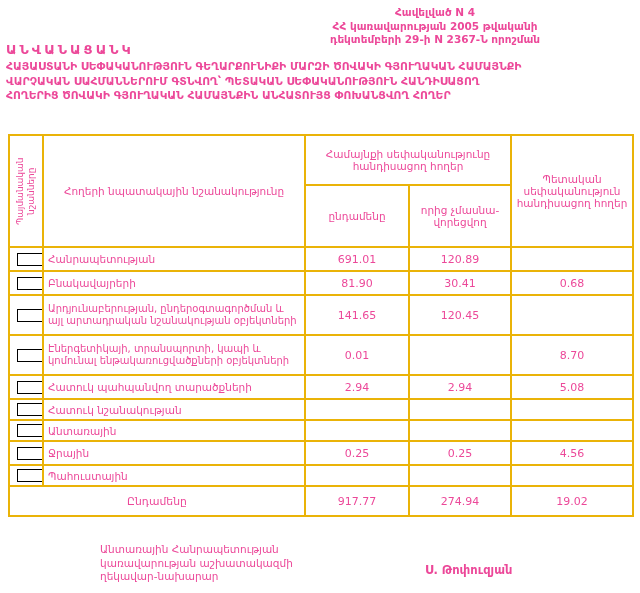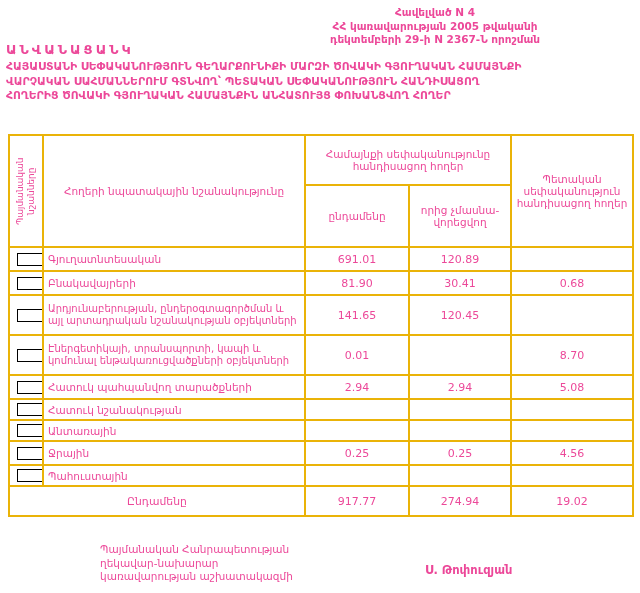--- a/index.html
+++ b/index.html
@@ -95,21 +95,21 @@
       <tr class="head2">
         <th>ընդամենը</th>
         <th><span>որից չմասնա-</span><br><span>վորեցվող</span></th>
       </tr>
     </thead>
     <tbody>
       <tr class="r24">
         <td class="symcell">
             <div class="sym"></div>
           </td>
-        <td class="label">Գյուղատնտեսական</td>
+        <td class="label">Հանրապետության</td>
         <td class="num">691.01</td>
         <td class="num">120.89</td>
         <td class="num"></td>
       </tr>
       <tr class="r24">
         <td class="symcell">
             <div class="sym"></div>
           </td>
         <td class="label">Բնակավայրերի</td>
         <td class="num">81.90</td>
@@ -182,19 +182,19 @@
       <tr class="foot">
         <td colspan="2" class="flabel">Ընդամենը</td>
         <td class="num">917.77</td>
         <td class="num">274.94</td>
         <td class="num">19.02</td>
       </tr>
     </tbody>
   </table>
 
   <div class="sig-left">
-    <div>Պայմանական Հանրապետության</div>
+    <div>Անտառային Հանրապետության</div>
+    <div>կառավարության աշխատակազմի</div>
     <div>ղեկավար-նախարար</div>
-    <div>կառավարության աշխատակազմի</div>
   </div>
   <div class="sig-right">Ս. Թոփուզյան</div>
 
 </div>
 
 </body></html>

